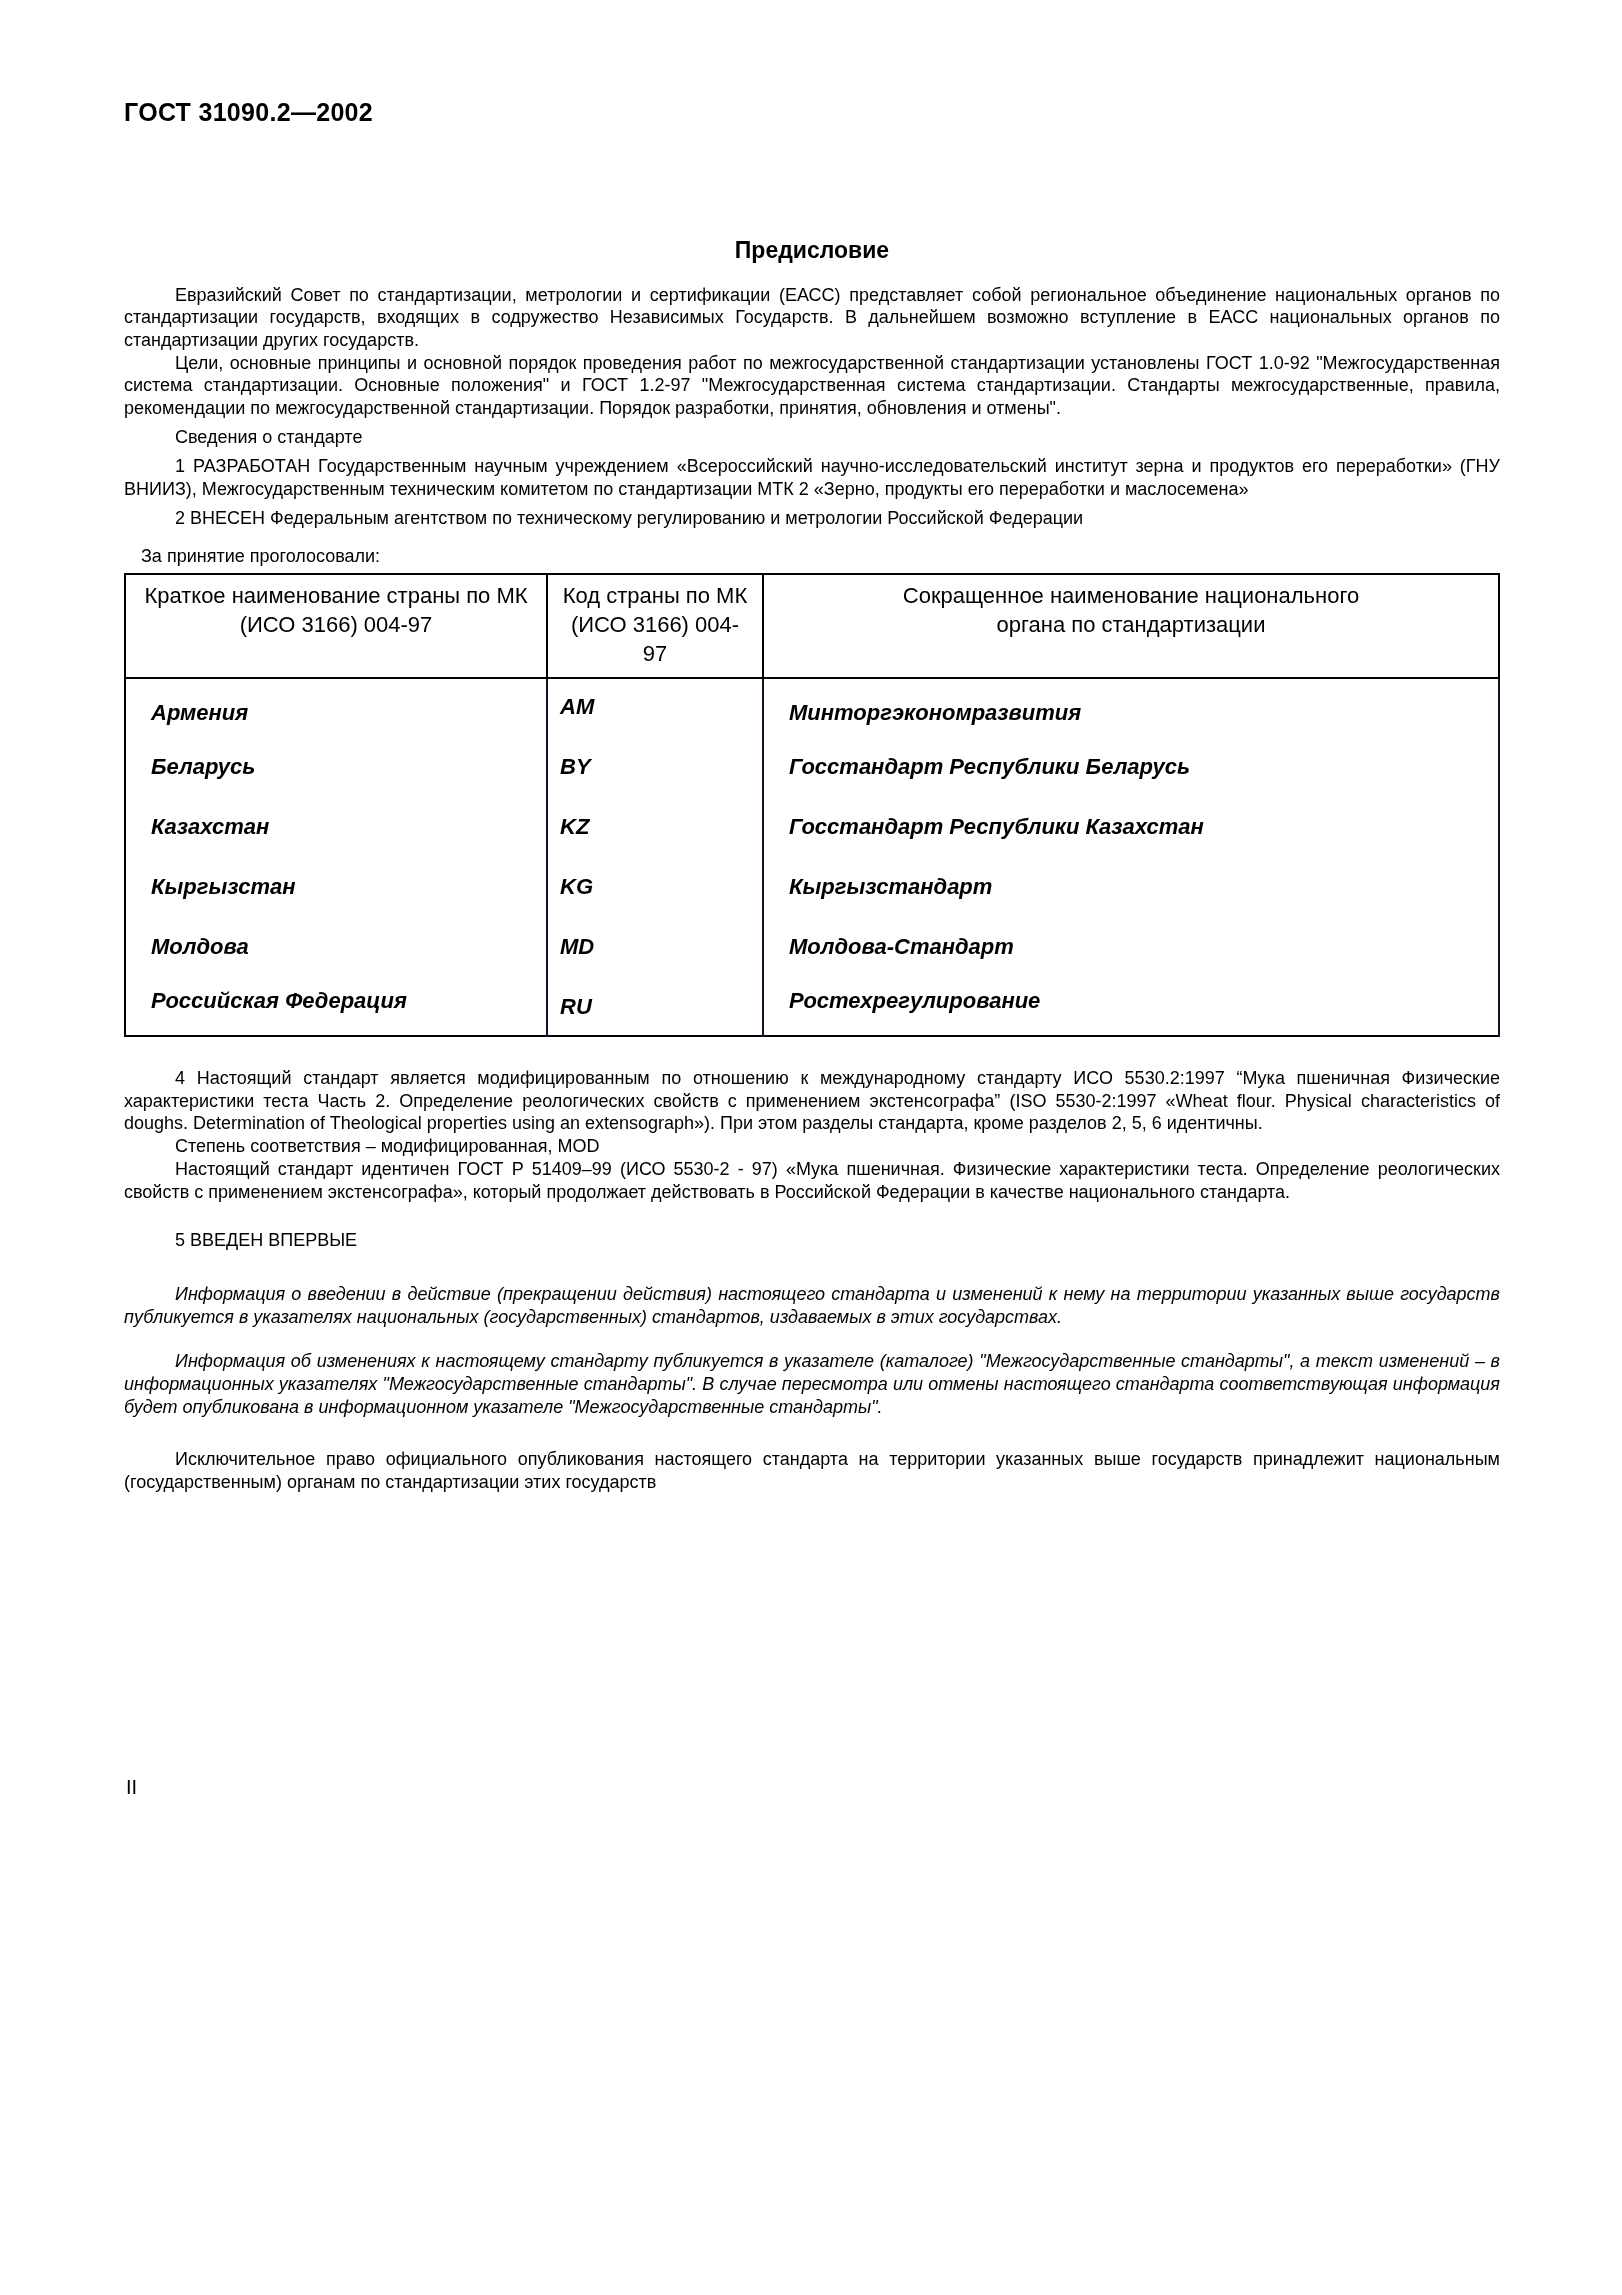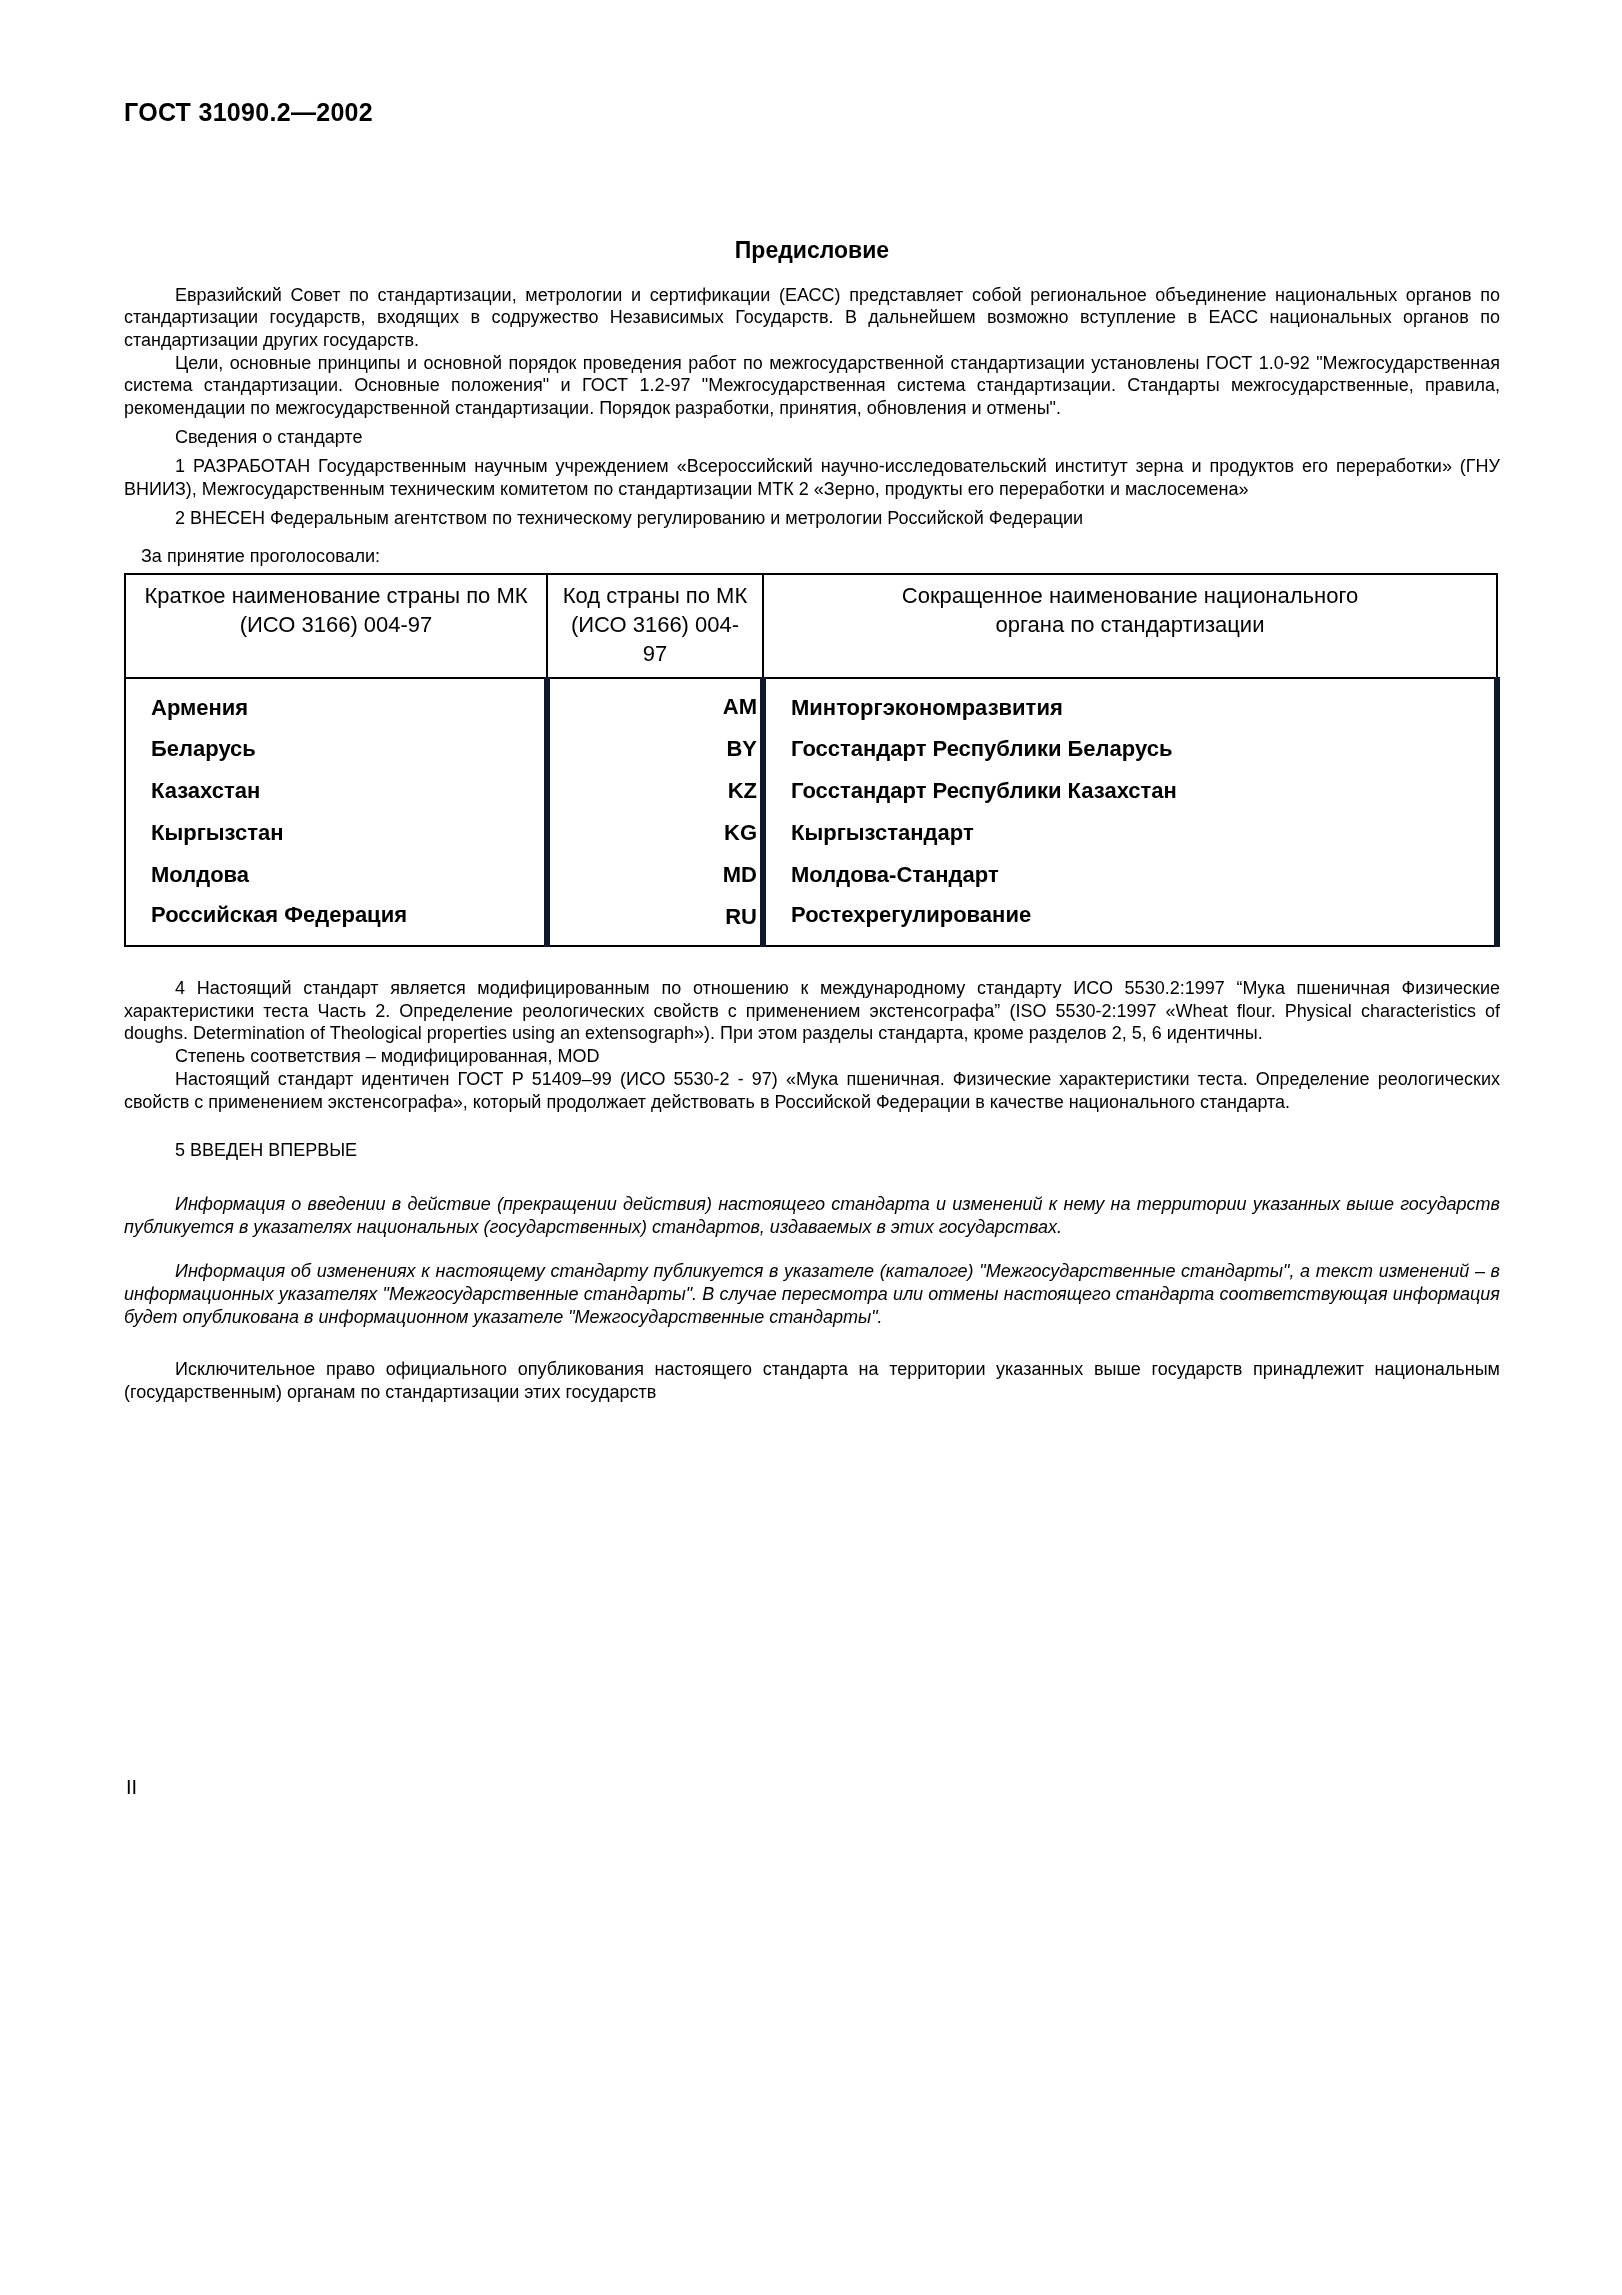--- a/index.html
+++ b/index.html
@@ -52,30 +52,31 @@
     font-size: 22px;
     line-height: 1.32;
     text-align: center;
     vertical-align: top;
     padding: 6.5px 11.8px 9.2px 11.8px;
   }
   .votes th .th-inner { display: inline-block; }
   .votes th.h-org .th-inner { max-width: 517px; }
   .votes td {
     border-left: 2px solid #000;
-    border-right: 6px solid #0f172a;
+    border-right: 2px solid #0f172a;
     border-top: none;
     border-bottom: none;
     font-size: 22px;
     font-weight: bold;
     line-height: 36px;
     padding: 0 0 0 25px;
     text-align: left;
+    font-style: italic;
   }
-  .votes td.code { text-align: right; padding: 3px; }
+  .votes td.code { text-align: left; padding: 12px; }
   .votes tbody tr.first td { padding-top: 9.2px; }
   .votes tbody tr.last td { padding-bottom: 10.5px; }
   p.after-table { margin-top: 30px; }
   p.item5 { margin-top: 26px; margin-bottom: 31px; text-align: left; }
   p.note { font-style: italic; }
   p.note + p.note { margin-top: 22px; }
   p.closing { margin-top: 30px; }
   .page-footer {
     position: absolute;
     left: 126px;

